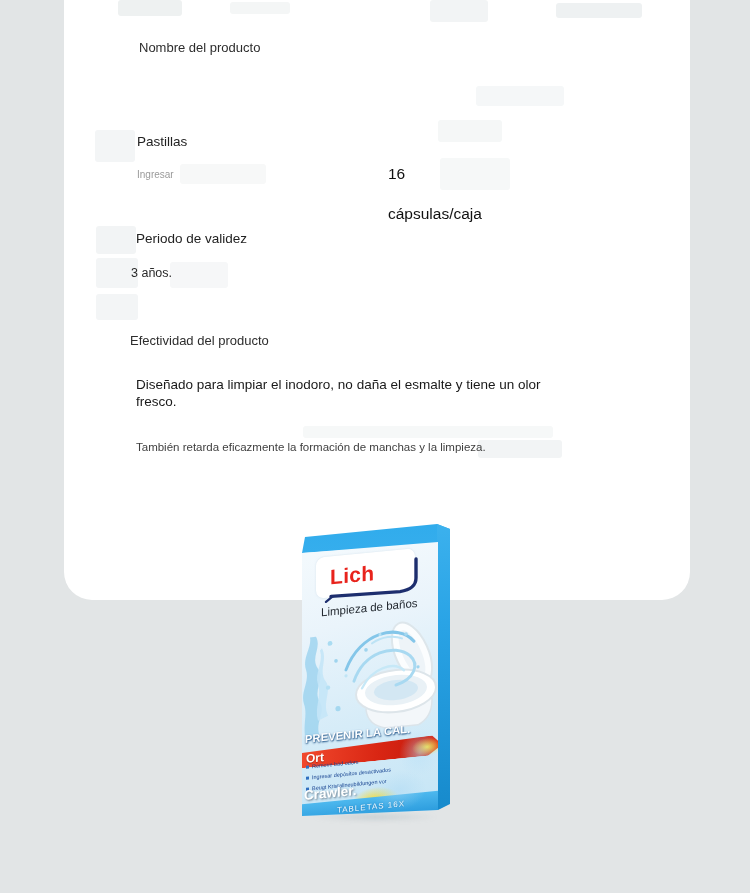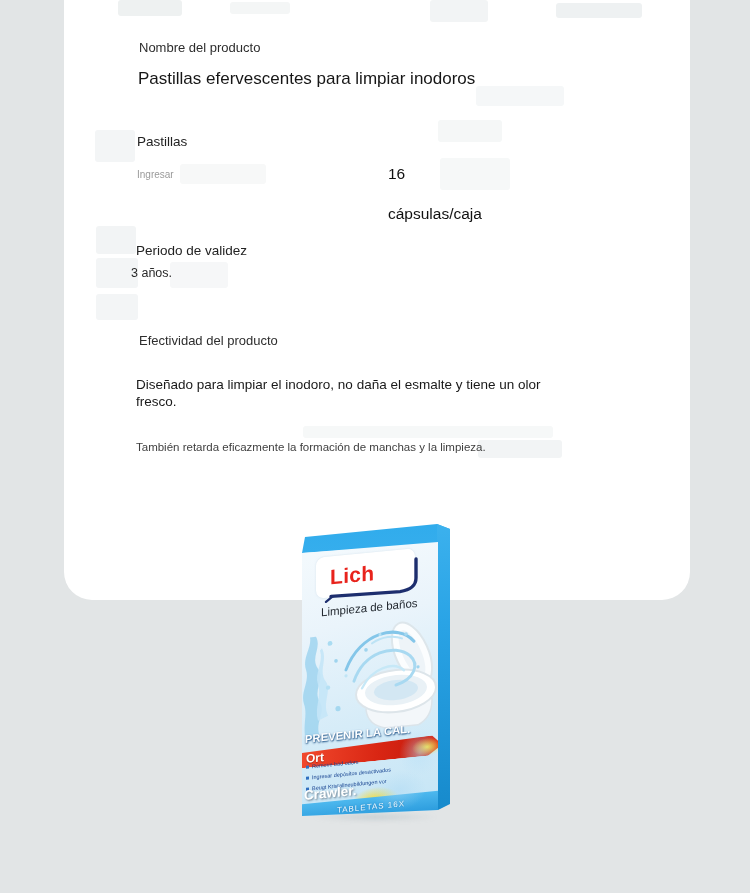--- a/index.html
+++ b/index.html
@@ -70,34 +70,33 @@
     <div class="ghost" style="left:374px;top:120px;width:64px;height:22px;background:#f5f7f7;"></div>
     <div class="ghost" style="left:376px;top:158px;width:70px;height:32px;background:#f6f8f8;"></div>
     <div class="ghost" style="left:32px;top:226px;width:40px;height:28px;background:#f2f4f5;"></div>
     <div class="ghost" style="left:32px;top:258px;width:42px;height:30px;background:#f3f5f6;"></div>
     <div class="ghost" style="left:106px;top:262px;width:58px;height:26px;background:#f6f7f8;"></div>
     <div class="ghost" style="left:32px;top:294px;width:42px;height:26px;background:#f3f5f6;"></div>
     <div class="ghost" style="left:239px;top:426px;width:250px;height:12px;background:#f6f8f8;"></div>
     <div class="ghost" style="left:414px;top:440px;width:84px;height:18px;background:#f2f4f5;"></div>
 
     <div class="txt" style="left:75px;top:40px;font-size:13px;color:#2d2d2d;">Nombre del producto</div>
-    <div class="txt" style="left:74px;top:69px;font-size:17px;color:#161616;">Pastillas efervescentes para limpiar inodoros</div>
 
     <div class="txt" style="left:73px;top:134px;font-size:13.5px;color:#222222;">Pastillas</div>
     <div class="txt" style="left:73px;top:169px;font-size:10px;color:#9a9a9a;">Ingresar</div>
 
     <div class="txt" style="left:324px;top:144px;font-size:15.5px;color:#111111;line-height:20px;">
       <div>16</div>
       <div>cápsulas/caja</div>
     </div>
 
-    <div class="txt" style="left:72px;top:231px;font-size:13.5px;color:#222222;margin-top:12px;">Periodo de validez</div>
+    <div class="txt" style="left:72px;top:231px;font-size:13.5px;color:#222222;">Periodo de validez</div>
     <div class="txt" style="left:67px;top:266px;font-size:12.5px;color:#2a2a2a;">3 años.</div>
 
-    <div class="txt" style="left:75px;top:333px;font-size:13px;color:#2d2d2d;">Efectividad del producto</div>
+    <div class="txt" style="left:66px;top:333px;font-size:13px;color:#2d2d2d;">Efectividad del producto</div>
     <div class="txt" style="left:72px;top:441px;font-size:11.5px;color:#3f3f3f;">También retarda eficazmente la formación de manchas y la limpieza.</div>
     <div class="txt" style="left:72px;top:376px;width:415px;font-size:13.5px;line-height:17px;color:#191919;">Diseñado para limpiar el inodoro, no daña el esmalte y tiene un olor fresco.</div>
   </div>
 
   <div class="pbox-shadow"></div>
   <div class="pbox">
     <div class="face face-top"></div>
     <div class="face face-side"></div>
     <div class="face face-front">
       <div class="fwrap">

